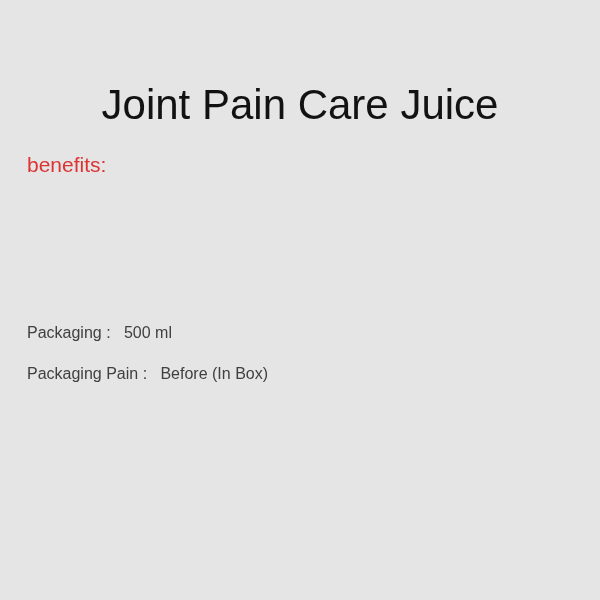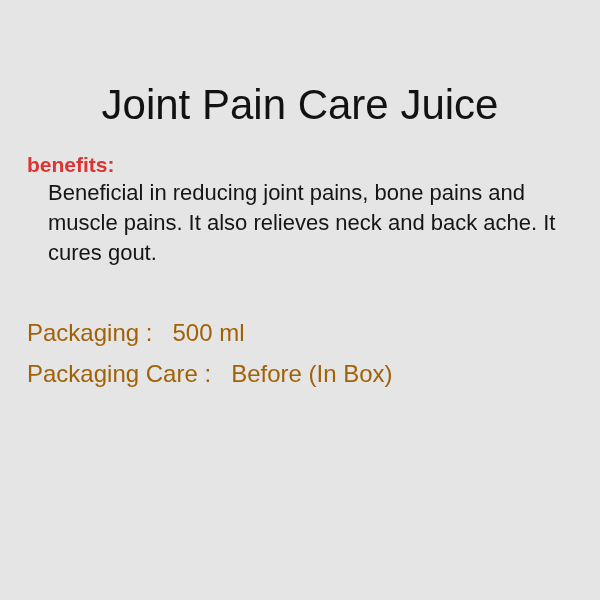--- a/index.html
+++ b/index.html
@@ -37,67 +37,66 @@
   .benefits-block {
     position: absolute;
     left: 27px;
     top: 152px;
     width: 546px;
   }
   .benefits-label {
     font-size: 21px;
     line-height: 26px;
     color: #dd3333;
-    font-weight: bold;
+    font-weight: normal;
   }
   .benefits-text {
     margin-left: 21px;
     font-size: 22px;
     line-height: 30px;
     color: #151515;
     font-weight: normal;
     width: 520px;
   }
   .spec-list {
     position: absolute;
     left: 27px;
     top: 320px;
     width: 546px;
   }
   .spec-row {
-    font-size: 24px;
+    font-size: 16px;
     line-height: 26px;
-    color: #a16207;
+    color: #404040;
     white-space: nowrap;
     font-weight: normal;
   }
   .spec-row.row-packaging { margin-bottom: 15px; }
   .spec-row.row-best-before { margin-bottom: 19px; }
   .spec-key { }
   .spec-sep { }
   .spec-val { }
 </style>
 </head>
 <body>
 
 <div class="product-card">
 
   <h1 class="product-title">Joint Pain Care Juice</h1>
 
   <div class="benefits-block">
     <div class="benefits-label">benefits:</div>
-    <div class="benefits-text">Beneficial in reducing joint pains, bone pains and muscle pains. It also relieves neck and back ache. It cures gout.</div>
   </div>
 
   <div class="spec-list">
 
     <div class="spec-row row-packaging">
       <span class="spec-key">Packaging</span><span>&nbsp;</span><span class="spec-sep">:</span><span>&nbsp;&nbsp;&nbsp;</span><span class="spec-val">500 ml</span>
     </div>
 
 
     <div class="spec-row row-packaging-type">
-      <span class="spec-key">Packaging Care</span><span>&nbsp;</span><span class="spec-sep">:</span><span>&nbsp;&nbsp;&nbsp;</span><span class="spec-val">Before (In Box)</span>
+      <span class="spec-key">Packaging Pain</span><span>&nbsp;</span><span class="spec-sep">:</span><span>&nbsp;&nbsp;&nbsp;</span><span class="spec-val">Before (In Box)</span>
     </div>
 
   </div>
 
 </div>
 
 </body></html>

